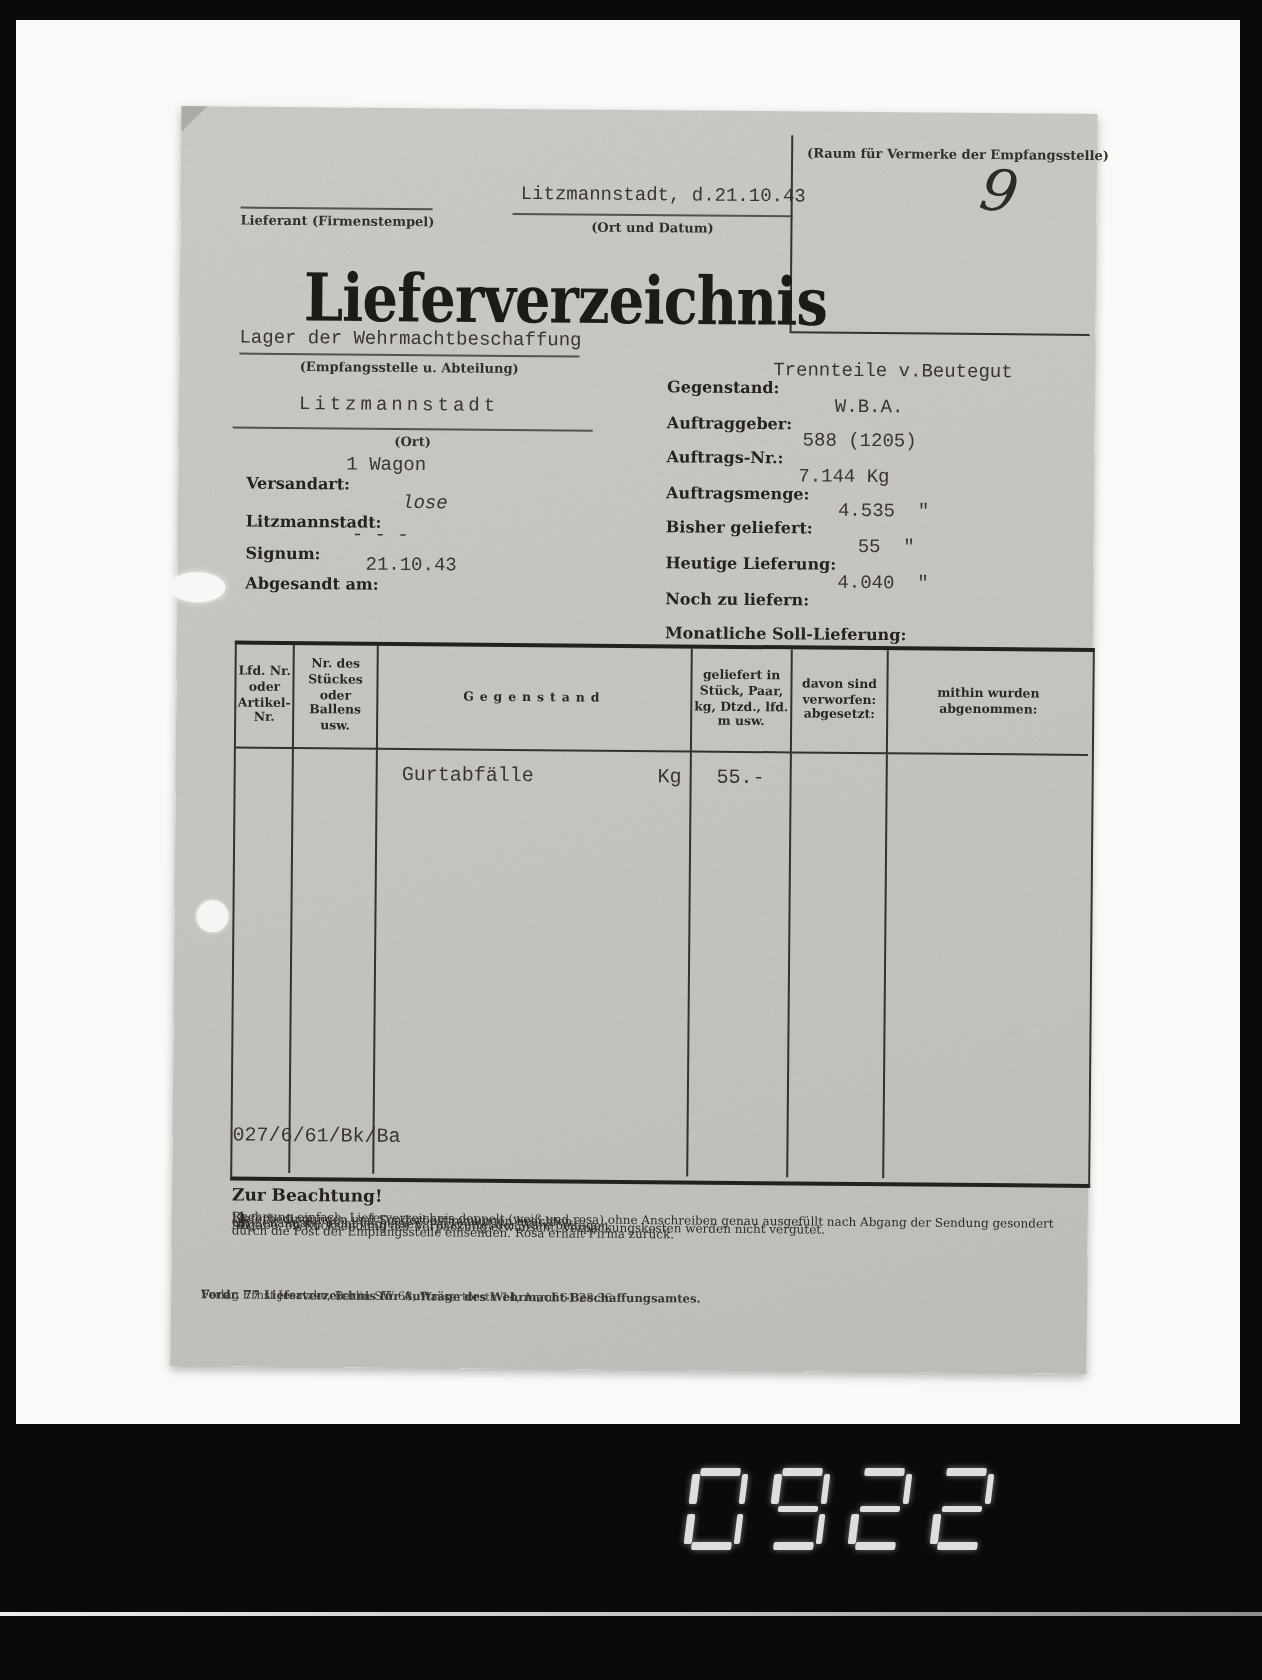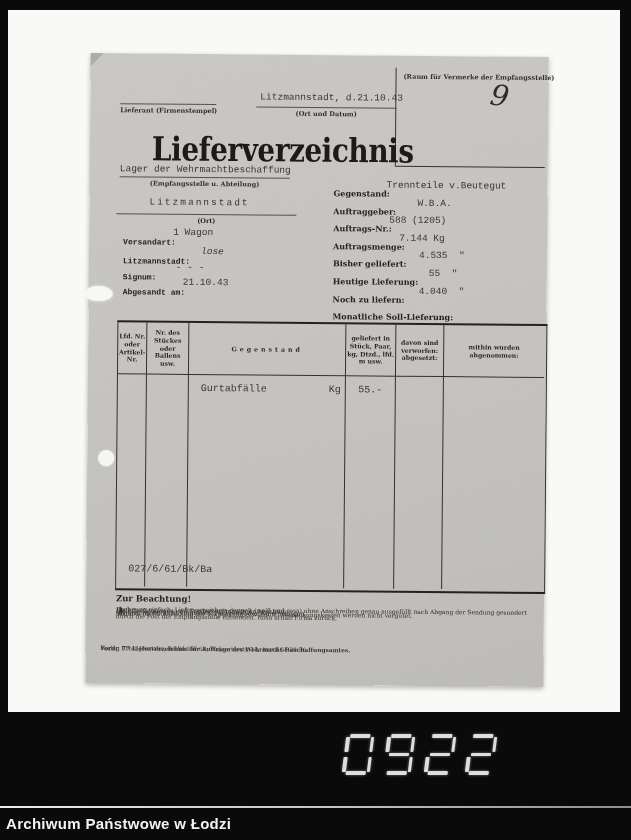--- a/index.html
+++ b/index.html
@@ -34,53 +34,53 @@
          transform:scaleY(1.18);transform-origin:left top;color:#1d1b17;white-space:nowrap;}
   .receiver{left:30px;top:110px;font-size:9.5px;}
   .receiver-line{left:30px;top:123px;width:170px;}
   .receiver-cap{left:55px;top:126px;width:120px;text-align:center;}
   .rplace{left:60px;top:143px;letter-spacing:2px;}
   .rplace-line{left:27px;top:160px;width:180px;}
   .rplace-cap{left:27px;top:163px;width:180px;text-align:center;}
 
   
   .lf{left:34px;height:14px;white-space:nowrap;}
-  .lf .lbl{position:static;font-size:8px;font-family:Liberation Mono, monospace;}
+  .lf .lbl{position:static;font-size:8px;}
   .lf .val{top:-3px;text-align:right;}
   .lf0{top:176px;} .lf0 .val{left:50px;}
   .lf1{top:195px;} .lf1 .val{left:78px;font-style:italic;}
   .lf2{top:211px;} .lf2 .val{left:53px;}
   .lf3{top:226px;} .lf3 .val{left:60px;}
 
   
   .rfields{left:244px;top:126px;width:210px;}
   .rf{position:relative;height:17.6px;left:0;}
   .rf .lbl{position:static;font-size:8px;}
   .rf .val{top:-2px;}
-  .rf0 .val{left:53px;} .rf1 .val{left:84px;} .rf2 .val{left:56px;} .rf3 .val{left:66px;}
+  .rf0 .val{left:53px;} .rf1 .val{left:84px;} .rf2 .val{left:68px;} .rf3 .val{left:66px;}
   .rf4 .val{left:86px;} .rf5 .val{left:96px;} .rf6 .val{left:86px;}
 
   
   .table{left:29px;top:267px;width:428px;height:266px;
          border-top:2px solid #24221e;border-bottom:2px solid #24221e;
          border-left:1px solid #34322c;border-right:1px solid #34322c;}
   .thead{left:0;top:0;width:100%;display:grid;grid-template-columns:29px 42px 157px 50px 48px 100px;height:52px;}
   .tbody{left:0;top:52px;width:100%;display:grid;grid-template-columns:29px 42px 157px 50px 48px 100px;height:212px;}
   .th,.td{position:relative;border-right:1px solid #34322c;}
   .th{border-bottom:1px solid #34322c;font-size:6.2px;font-weight:bold;text-align:center;
       display:flex;align-items:center;justify-content:center;padding:1px;line-height:1.25;
       font-family:"DejaVu Serif",serif;color:#2b2822;}
   .th:last-child,.td:last-child{border-right:none;}
   .th-sp{letter-spacing:3px;}
   .td-item{display:flex;justify-content:space-between;padding:8px 4px 0 12px;box-sizing:border-box;}
   .td-item span{position:static;}
   .td-qty{text-align:center;padding-top:8px;box-sizing:border-box;font-family:"Liberation Mono",monospace;
           font-size:10px;color:#3a362f;}
   .table .tw10{font-size:10px;}
-  .reference{left:12px;top:241px;font-size:10px;}
+  .reference{left:0;top:241px;font-size:10px;}
 
   
   .notes{left:30px;top:540px;width:422px;}
   .notes-title{position:static;display:block;font-size:8.5px;}
   .note{position:static;display:flex;gap:3px;font-size:6px;line-height:7.4px;margin-top:1.6px;
         font-family:"DejaVu Serif",serif;color:#2e2b25;}
   .note-num{width:9px;text-align:right;font-weight:bold;flex:none;}
   .note-text{flex:1;}
   .formline{left:15px;top:592px;width:440px;display:flex;gap:18px;white-space:nowrap;
             font-size:5.8px;color:#3a372f;font-family:"DejaVu Serif",serif;}
@@ -274,14 +274,13 @@
       </div>
       <div class="digit">
         <div class="seg seg-a"></div>
         <div class="seg seg-b"></div>
         <div class="seg seg-g"></div>
         <div class="seg seg-e"></div>
         <div class="seg seg-d"></div>
       </div>
     </div>
   <div class="bottom-line"></div>
-  <div class="archive-label">Archiwum Państwowe w Łodzi</div>
 </div>
 
 </body></html>

